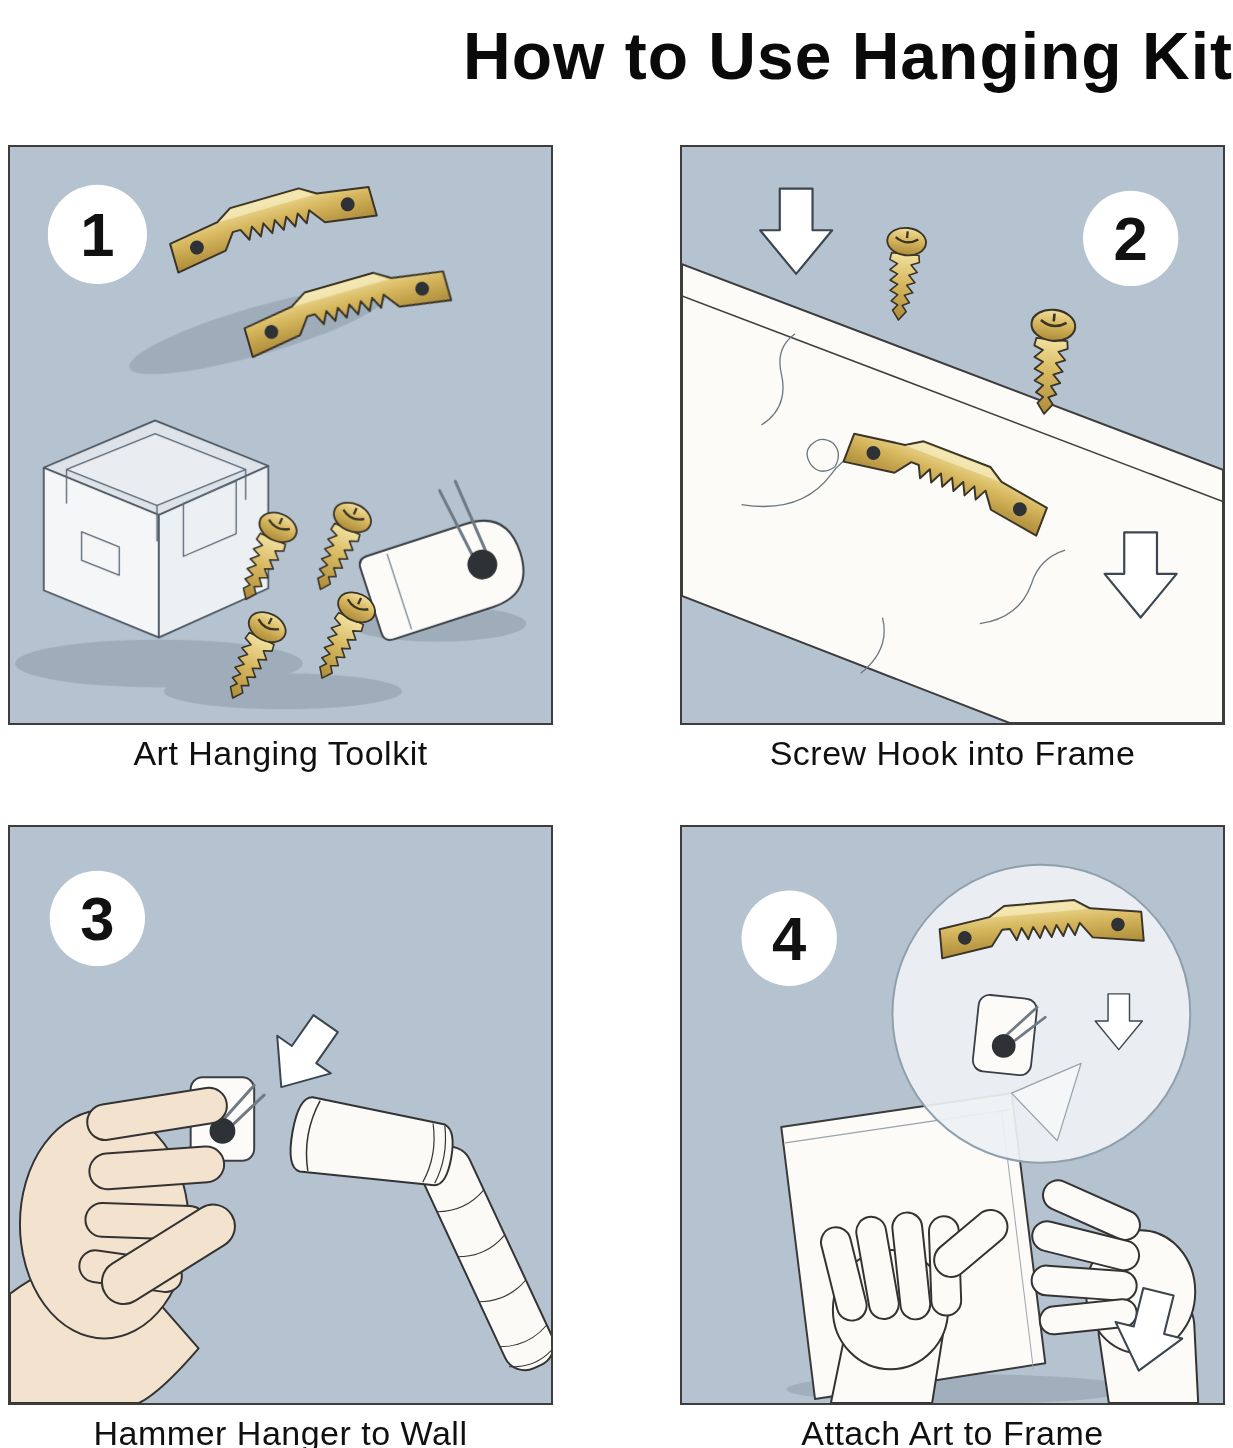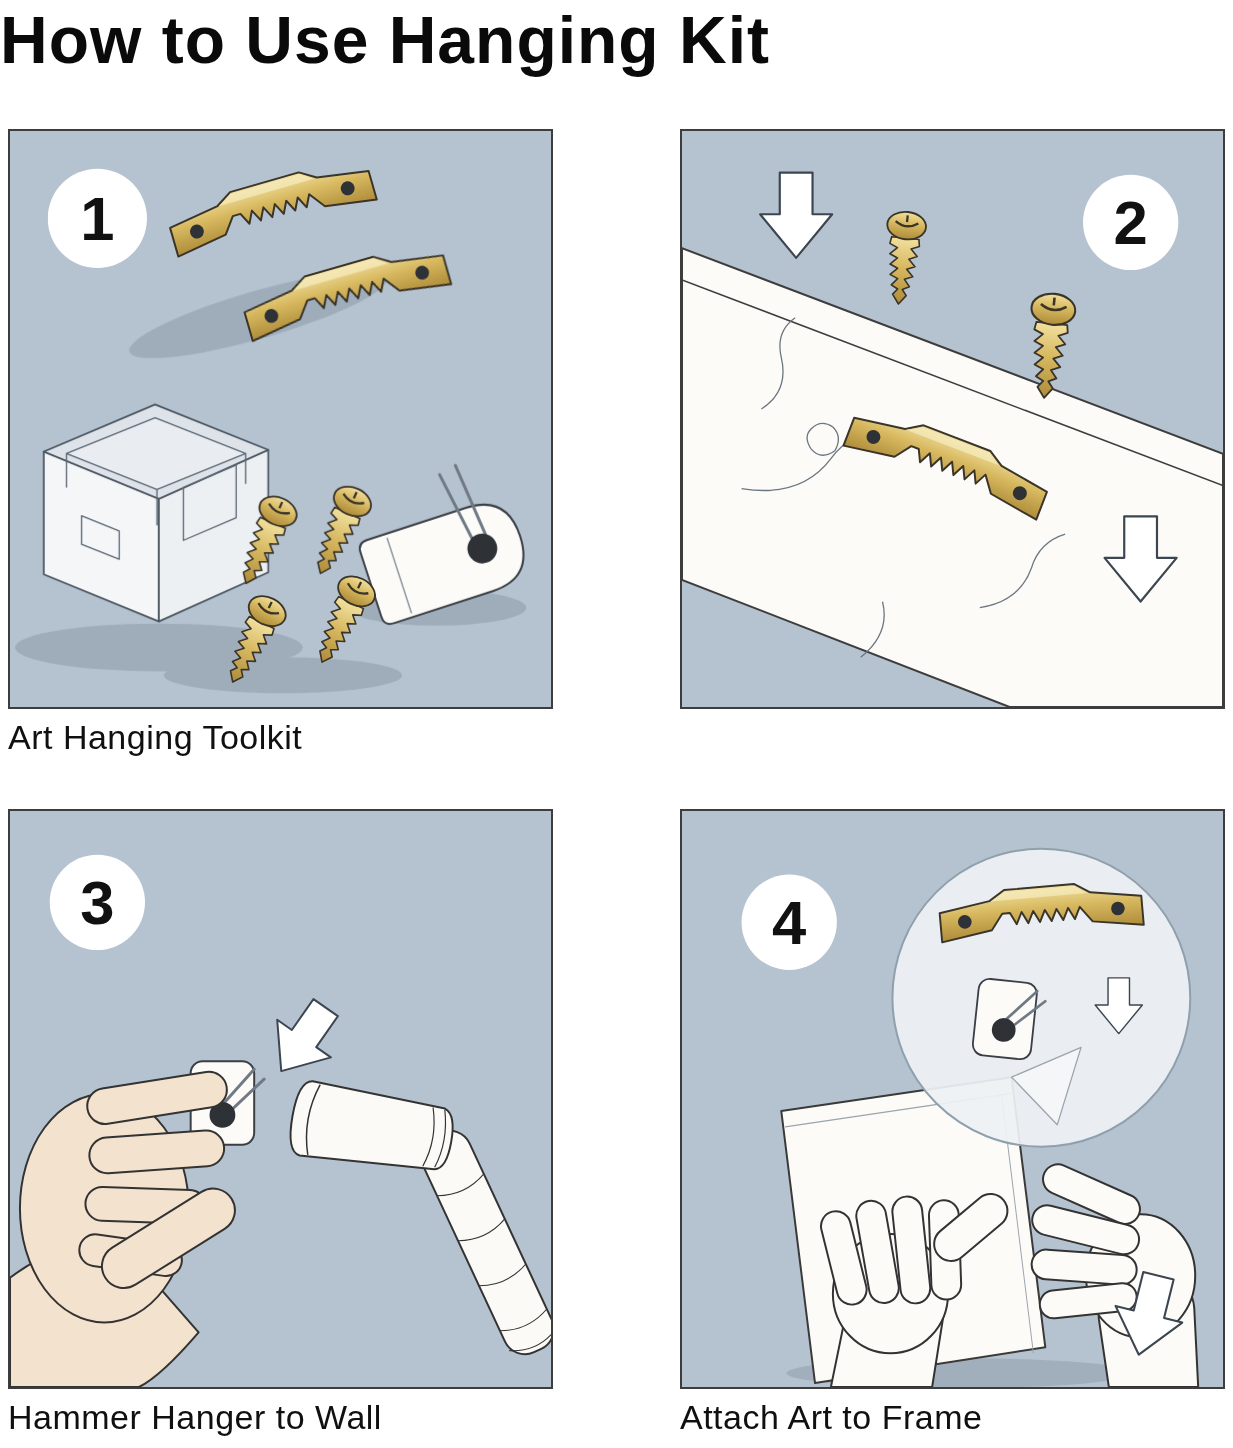--- a/index.html
+++ b/index.html
@@ -2,35 +2,35 @@
 <html style="--page-background: #ffffff; --panel-background: #b5c2cf; --brass-gold: #d7b85f; --outline: #3a3a3a; --skin-tone: #f3e2cd;"><head>
 <meta charset="utf-8">
 <style>
   html,body{margin:0;padding:0;background:#ffffff;}
   .page{
     width:1233px;height:1448px;background:var(--page-background,#fff);
     font-family:"Liberation Sans",sans-serif;position:relative;overflow:hidden;
     margin:0 auto;
   }
   .title{
-    margin:0;padding-top:4px;text-align:left;
+    margin:0;padding-top:20px;text-align:right;
     font-size:66px;font-weight:700;letter-spacing:1px;color:#0a0a0a;
     line-height:1.1;
   }
   .row{display:flex;justify-content:space-between;padding:0 8px;}
   .row1{margin-top:52px;}
   .row2{margin-top:52px;}
   .panel-block{width:545px;margin:0;}
   .panel{
     width:545px;height:580px;box-sizing:border-box;
     border:2px solid #3d3d3d;background:var(--panel-background,#b5c2cf);
   }
   .panel svg{display:block;width:100%;height:100%;}
   .caption{
-    font-size:34px;color:#101010;margin-top:9px;
+    text-align:center;font-size:34px;color:#101010;margin-top:9px;
     letter-spacing:0.5px;
   }
   .badge-num{font-family:"Liberation Sans",sans-serif;font-size:62px;font-weight:700;fill:#111;}
 </style>
 </head>
 <body>
 
 <div class="page">
 
   <svg width="0" height="0" style="position:absolute" aria-hidden="true">
@@ -129,20 +129,21 @@
           <use href="#shape-screw" transform="translate(205,78) rotate(6) scale(1.15)"></use>
           <use href="#shape-screw" transform="translate(350,160) rotate(6) scale(1.3)"></use>
           <use href="#shape-arrow" transform="translate(115,42) scale(1.1)"></use>
           <use href="#shape-arrow" transform="translate(462,388) scale(1.1)"></use>
           <g>
             <circle cx="452" cy="92" r="48" fill="#ffffff"></circle>
             <text class="badge-num" x="452" y="114" text-anchor="middle">2</text>
           </g>
         </svg>
       </div>
+      <figcaption class="caption">Screw Hook into Frame</figcaption>
     </figure>
 
   </div>
 
   <div class="row row2">
 
     <figure class="panel-block">
       <div class="panel">
         <svg viewBox="0 0 545 580" preserveAspectRatio="none">
           <rect x="0" y="0" width="545" height="580" style="fill:var(--panel-background,#b5c2cf)"></rect>

